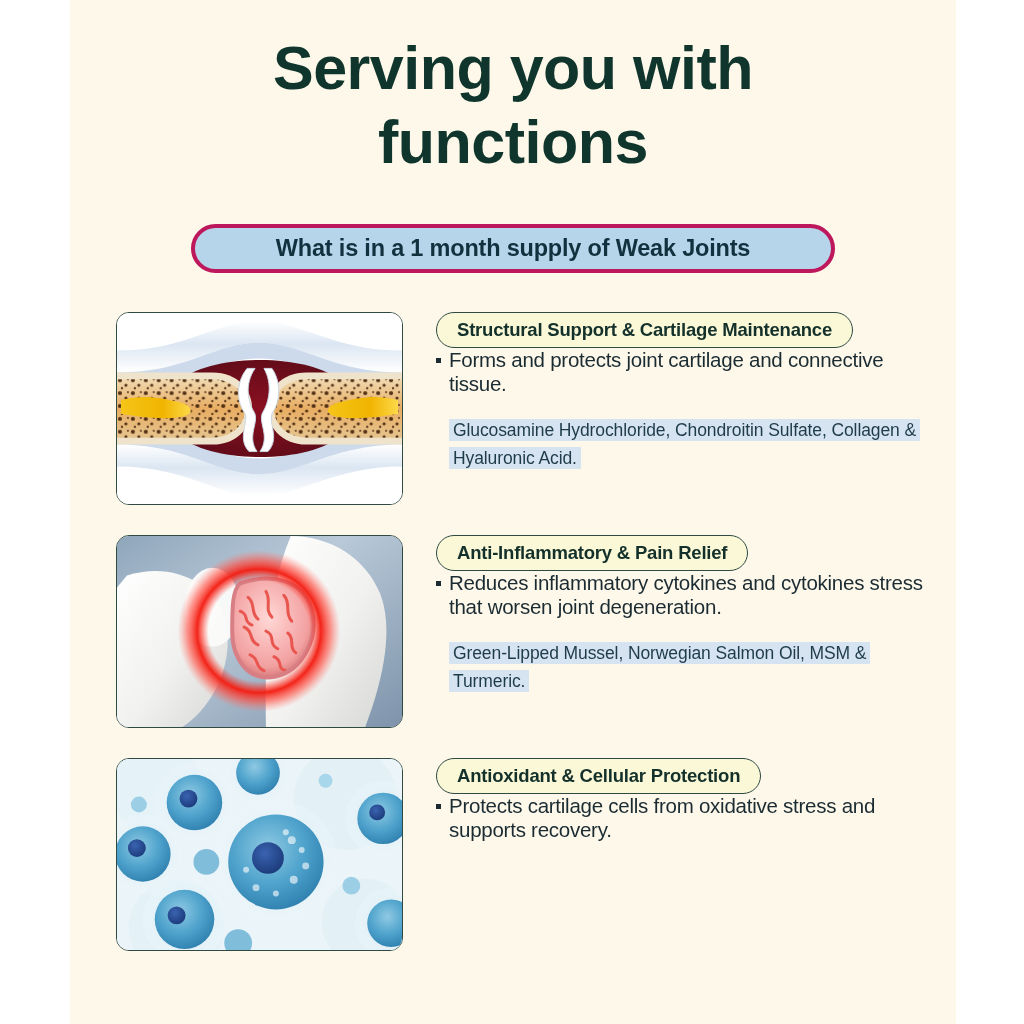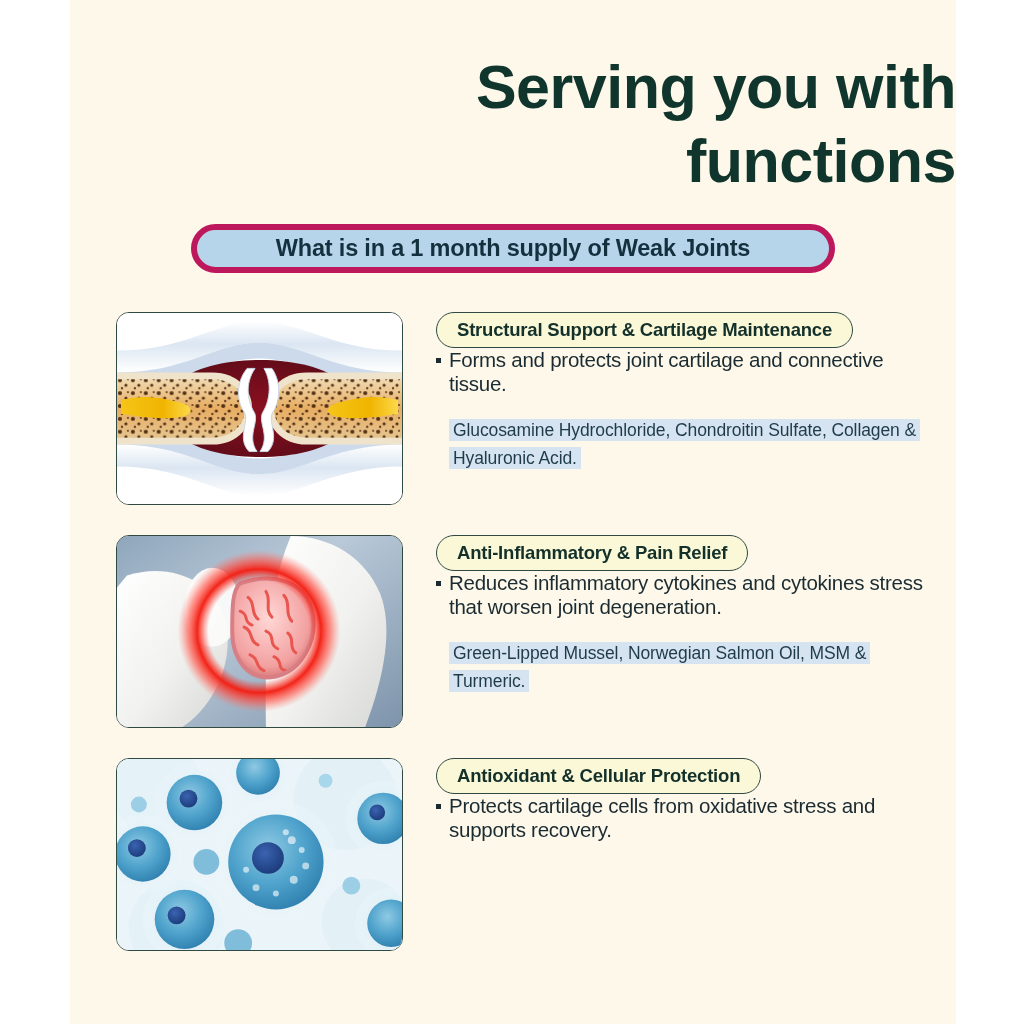--- a/index.html
+++ b/index.html
@@ -26,39 +26,39 @@
     top: 0;
     width: 886px;
     height: 1024px;
     background: #fdf8ea;
   }
 
   
   #header-title {
     position: absolute;
     left: 70px;
-    top: 50px;
+    top: 31px;
     width: 886px;
-    text-align: right;
+    text-align: center;
     font-size: 61px;
     line-height: 1.22;
     font-weight: 700;
     letter-spacing: -0.5px;
     color: #10352c;
   }
 
   #subtitle-pill {
     position: absolute;
     left: 191px;
     top: 224px;
     width: 644px;
     height: 49px;
     box-sizing: border-box;
     background: #b7d5ea;
-    border: 6px solid #be185d;
+    border: 4px solid #be185d;
     border-radius: 26px;
     display: flex;
     align-items: center;
     justify-content: center;
     color: #12303e;
     font-size: 23.5px;
     font-weight: 600;
     letter-spacing: -0.2px;
   }
 

